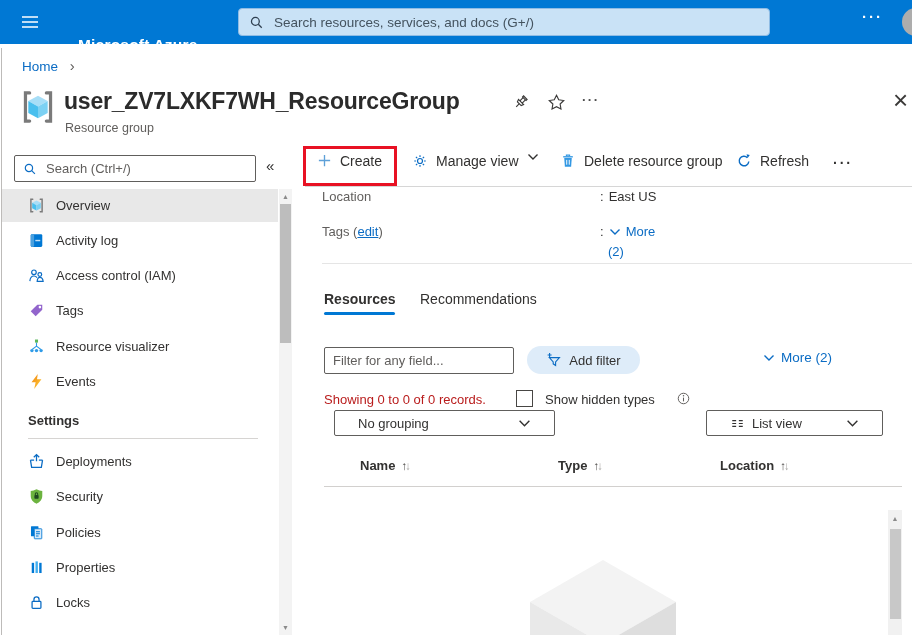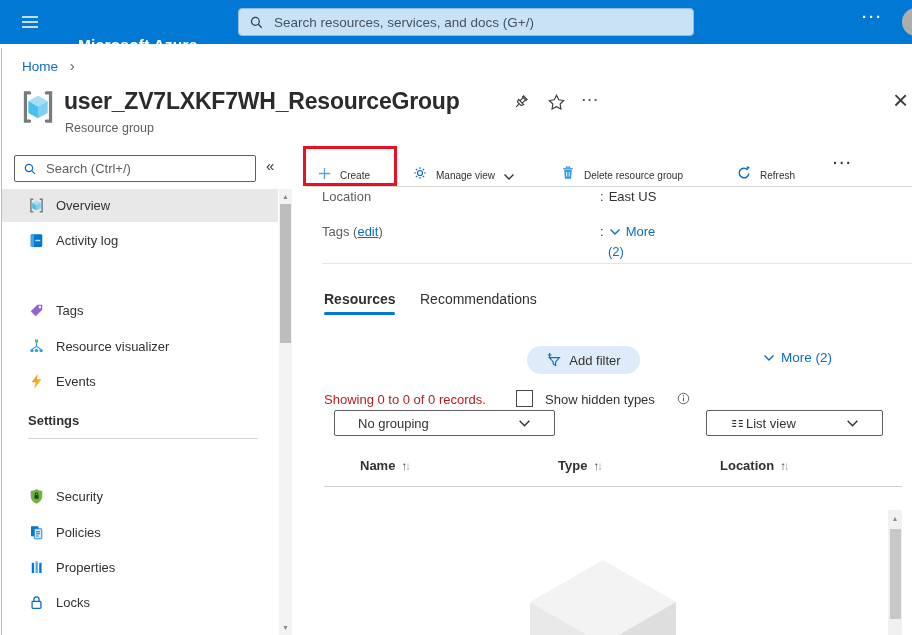--- a/index.html
+++ b/index.html
@@ -4,21 +4,21 @@
 <style>
   * { box-sizing: border-box; }
   html,body { margin:0; padding:0; }
   body { font-family:"Liberation Sans","DejaVu Sans",sans-serif; background:#fff; }
   .page { position:relative; width:912px; height:635px; overflow:hidden; background:#fff; }
 
   
   .topbar { position:absolute; left:0; top:0; width:912px; height:44px; background:#0078d4; }
   .hamburger { position:absolute; left:14px; top:8px; width:32px; height:28px; display:flex; align-items:center; justify-content:center; cursor:pointer; }
   .brand { position:absolute; left:78px; top:12px; color:#fff; font-size:15.5px; font-weight:bold; letter-spacing:.2px;margin-top:24px; }
-  .topbar-search { position:absolute; left:238px; top:8px; width:456px; height:28px; background:#c9e2f6; border:1px solid #8fbce4; border-radius:4px; display:flex; align-items:center; padding-left:10px; }
+  .topbar-search { position:absolute; left:238px; top:8px; width:532px; height:28px; background:#c9e2f6; border:1px solid #8fbce4; border-radius:4px; display:flex; align-items:center; padding-left:10px; }
   .topbar-search input { flex:1; border:none; outline:none; background:transparent; font-size:13.5px; color:#2e3f50; font-family:inherit; margin-left:8px; }
   .topbar-search input::placeholder { color:#44535f; opacity:1; }
   .topbar-more { position:absolute; left:862px; top:8px; color:#fff; font-size:15px; font-weight:bold; letter-spacing:2px; cursor:pointer; }
   .avatar { position:absolute; left:902px; top:8px; width:28px; height:28px; border-radius:50%; background:#adadad; }
 
   
   .breadcrumb { position:absolute; left:22px; top:57px; font-size:13.5px; }
   .breadcrumb .home { color:#0b6cc4; cursor:pointer; }
   .breadcrumb .sep { color:#605e5c; margin-left:8px; font-size:15px; }
   .title-icon { position:absolute; left:19px; top:86px; }
@@ -42,21 +42,21 @@
   .sb-section { position:absolute; left:26px; top:268px; font-size:13px; font-weight:bold; color:#323130; }
   .sb-divider { position:absolute; left:26px; top:293px; width:230px; height:1px; background:#d6d4d2; }
   .sb-scroll { position:absolute; left:277px; top:44px; width:13px; height:446px; background:#f3f3f3; }
   .sb-scroll .arr { position:absolute; left:0; width:13px; text-align:center; font-size:7px; color:#8a8a8a; cursor:pointer; }
   .sb-scroll .arr.up { top:4px; }
   .sb-scroll .arr.down { bottom:4px; }
   .sb-scroll .thumb { position:absolute; left:1px; top:15px; width:11px; height:139px; background:#bdbdbd; cursor:pointer; }
 
   
   .redbox { position:absolute; left:303px; top:146px; width:94px; height:40px; border:3px solid #e81123; }
-  .tb-btn { position:absolute; top:153px; height:28px; display:flex; align-items:flex-end; gap:8px; font-size:10px; color:#323130; cursor:pointer; }
+  .tb-btn { position:absolute; top:153px; height:28px; display:flex; align-items:flex-start; gap:8px; font-size:14px; color:#323130; cursor:pointer; }
   .tb-create { left:317px; }
   .tb-manage { left:412px; }
   .tb-delete { left:560px; }
   .tb-refresh { left:736px; }
   .tb-dots { position:absolute; left:833px; top:155px; color:#323130; font-size:14px; font-weight:bold; letter-spacing:2px; cursor:pointer; }
   .tb-divider { position:absolute; left:305px; top:186px; width:607px; height:1px; background:#d6d6d6; }
 
   
   .d-label { position:absolute; left:322px; font-size:13px; color:#605e5c; }
   .d-value { position:absolute; left:600px; font-size:13px; color:#323130; display:flex; align-items:center; gap:5px; }
@@ -75,21 +75,21 @@
   .add-filter { position:absolute; left:527px; top:346px; width:113px; height:28px; background:#deecf9; border-radius:14px; display:flex; align-items:center; justify-content:center; gap:7px; font-size:13px; color:#323130; cursor:pointer; }
   .more-link { position:absolute; left:763px; top:350px; display:flex; align-items:center; gap:6px; font-size:13.5px; color:#0b6cc4; cursor:pointer; }
 
   
   .showing { position:absolute; left:324px; top:392px; font-size:13px; color:#b91c1c; }
   .checkbox { position:absolute; left:516px; top:390px; width:17px; height:17px; border:1.5px solid #484644; background:#fff; cursor:pointer; }
   .show-hidden { position:absolute; left:545px; top:392px; font-size:13px; color:#323130; }
   .info-ic { position:absolute; left:676px; top:391px; cursor:pointer; }
   .select { position:absolute; top:410px; height:26px; border:1px solid #605e5c; border-radius:2px; background:#fff; display:flex; align-items:center; font-size:13px; color:#323130; cursor:pointer; padding:0 23px; }
   .sel-group { left:334px; width:221px; }
-  .sel-view { left:706px; width:177px; gap:1px; }
+  .sel-view { left:706px; width:177px; gap:7px; }
   .select .chev-r { margin-left:auto; }
 
   
   .th { position:absolute; top:458px; font-size:13px; font-weight:bold; color:#323130; cursor:pointer; }
   .th .s-up { font-weight:normal; font-size:11.5px; color:#484644; margin-left:6px; }
   .th .s-dn { font-weight:normal; font-size:11.5px; color:#a19f9d; margin-left:-2px; }
   .th-name { left:360px; } .th-type { left:558px; } .th-loc { left:720px; }
   .t-divider { position:absolute; left:324px; top:486px; width:578px; height:1px; background:#d2d0ce; }
 
   
@@ -190,20 +190,31 @@
       <span>Overview</span>
     </div>
     <div class="sb-item" style="top:79px">
       <svg width="17" height="17" viewBox="0 0 20 20">
         <rect x="3.2" y="2.5" width="13.6" height="15" rx="1.5" fill="#0078d4"></rect>
           <rect x="3.2" y="2.5" width="4" height="15" rx="1.5" fill="#4aa0de"></rect>
           <rect x="8.6" y="9.2" width="5.8" height="1.7" fill="#c4e0f6"></rect>
       </svg>
       <span>Activity log</span>
     </div>
+    <div class="sb-item" style="top:114px">
+      <svg width="17" height="17" viewBox="0 0 20 20">
+        <g fill="none" stroke="#0b6cc4" stroke-width="1.4">
+            <circle cx="7" cy="6.2" r="2.7"></circle>
+            <path d="M2.2 16.6c.3-4 2.2-6 4.8-6 1.5 0 2.7.7 3.6 1.9"></path>
+            <circle cx="13.9" cy="8.9" r="2.2"></circle>
+            <path d="M10.8 16.8c.2-3 1.4-4.7 3.1-4.7 2 0 3.6 1.8 3.9 4.7z"></path>
+          </g>
+      </svg>
+      <span>Access control (IAM)</span>
+    </div>
     <div class="sb-item" style="top:149px">
       <svg width="17" height="17" viewBox="0 0 20 20">
         <path d="M3.2 11 11 3.2h5.8V9L9 16.8Z" fill="#9265cc"></path>
           <circle cx="14" cy="6" r="1.5" fill="#fff"></circle>
       </svg>
       <span>Tags</span>
     </div>
     <div class="sb-item" style="top:185px">
       <svg width="17" height="17" viewBox="0 0 20 20">
         <g fill="none" stroke="#2e9be8" stroke-width="1.3">
@@ -225,20 +236,30 @@
             </linearGradient>
           </defs>
         <polygon points="11.5,1.2 4.2,11 9,11 7.3,18.8 15.8,7.4 10.6,7.4" fill="url(#boltg)"></polygon>
       </svg>
       <span>Events</span>
     </div>
 
     <div class="sb-section">Settings</div>
     <div class="sb-divider"></div>
 
+    <div class="sb-item" style="top:300px">
+      <svg width="17" height="17" viewBox="0 0 20 20">
+        <g fill="none" stroke="#0b6cc4" stroke-width="1.5">
+            <path d="M10 9.6V2.1M6.8 5 10 1.8 13.2 5"></path>
+            <path d="M2.9 8.3 4.3 16.9h11.4l1.4-8.6"></path>
+            <path d="M2.9 8.3h4.3M12.8 8.3h4.3"></path>
+          </g>
+      </svg>
+      <span>Deployments</span>
+    </div>
     <div class="sb-item" style="top:335px">
       <svg width="17" height="17" viewBox="0 0 20 20">
         <path d="M10 1.6c2.3 1.2 4.6 1.8 6.8 1.8V9c0 4.6-2.9 7.6-6.8 9.4C6.1 16.6 3.2 13.6 3.2 9V3.4c2.2 0 4.5-.6 6.8-1.8Z" fill="#6cb33f"></path>
         <rect x="7.5" y="8.2" width="5" height="4.4" rx="0.8" fill="#1e4620"></rect>
         <path d="M8.6 8.2V7a1.4 1.4 0 0 1 2.8 0v1.2" fill="none" stroke="#1e4620" stroke-width="1.2"></path>
       </svg>
       <span>Security</span>
     </div>
     <div class="sb-item" style="top:371px">
       <svg width="17" height="17" viewBox="0 0 20 20">
@@ -334,20 +355,21 @@
   </div>
   <div class="d-value" style="top:244px; left:608px">
     <span class="link">(2)</span>
   </div>
   <div class="d-divider"></div>
 
   <div class="tab sel" style="left:324px">Resources</div>
   <div class="tab" style="left:420px">Recommendations</div>
   <div class="tab-underline"></div>
 
+  <input class="filter-input" type="text" placeholder="Filter for any field..." style="">
   <div class="add-filter">
     <svg width="16" height="16" viewBox="0 0 20 20">
       <g stroke="#0b6cc4" stroke-width="1.4" fill="none">
           <path d="M4.5 1.2v5M2 3.7h5"></path>
           <path d="M4.2 7h12.6l-4.8 5.4v4.4l-3-2v-2.4z"></path>
         </g>
     </svg>
     <span>Add filter</span>
   </div>
   <div class="more-link">

